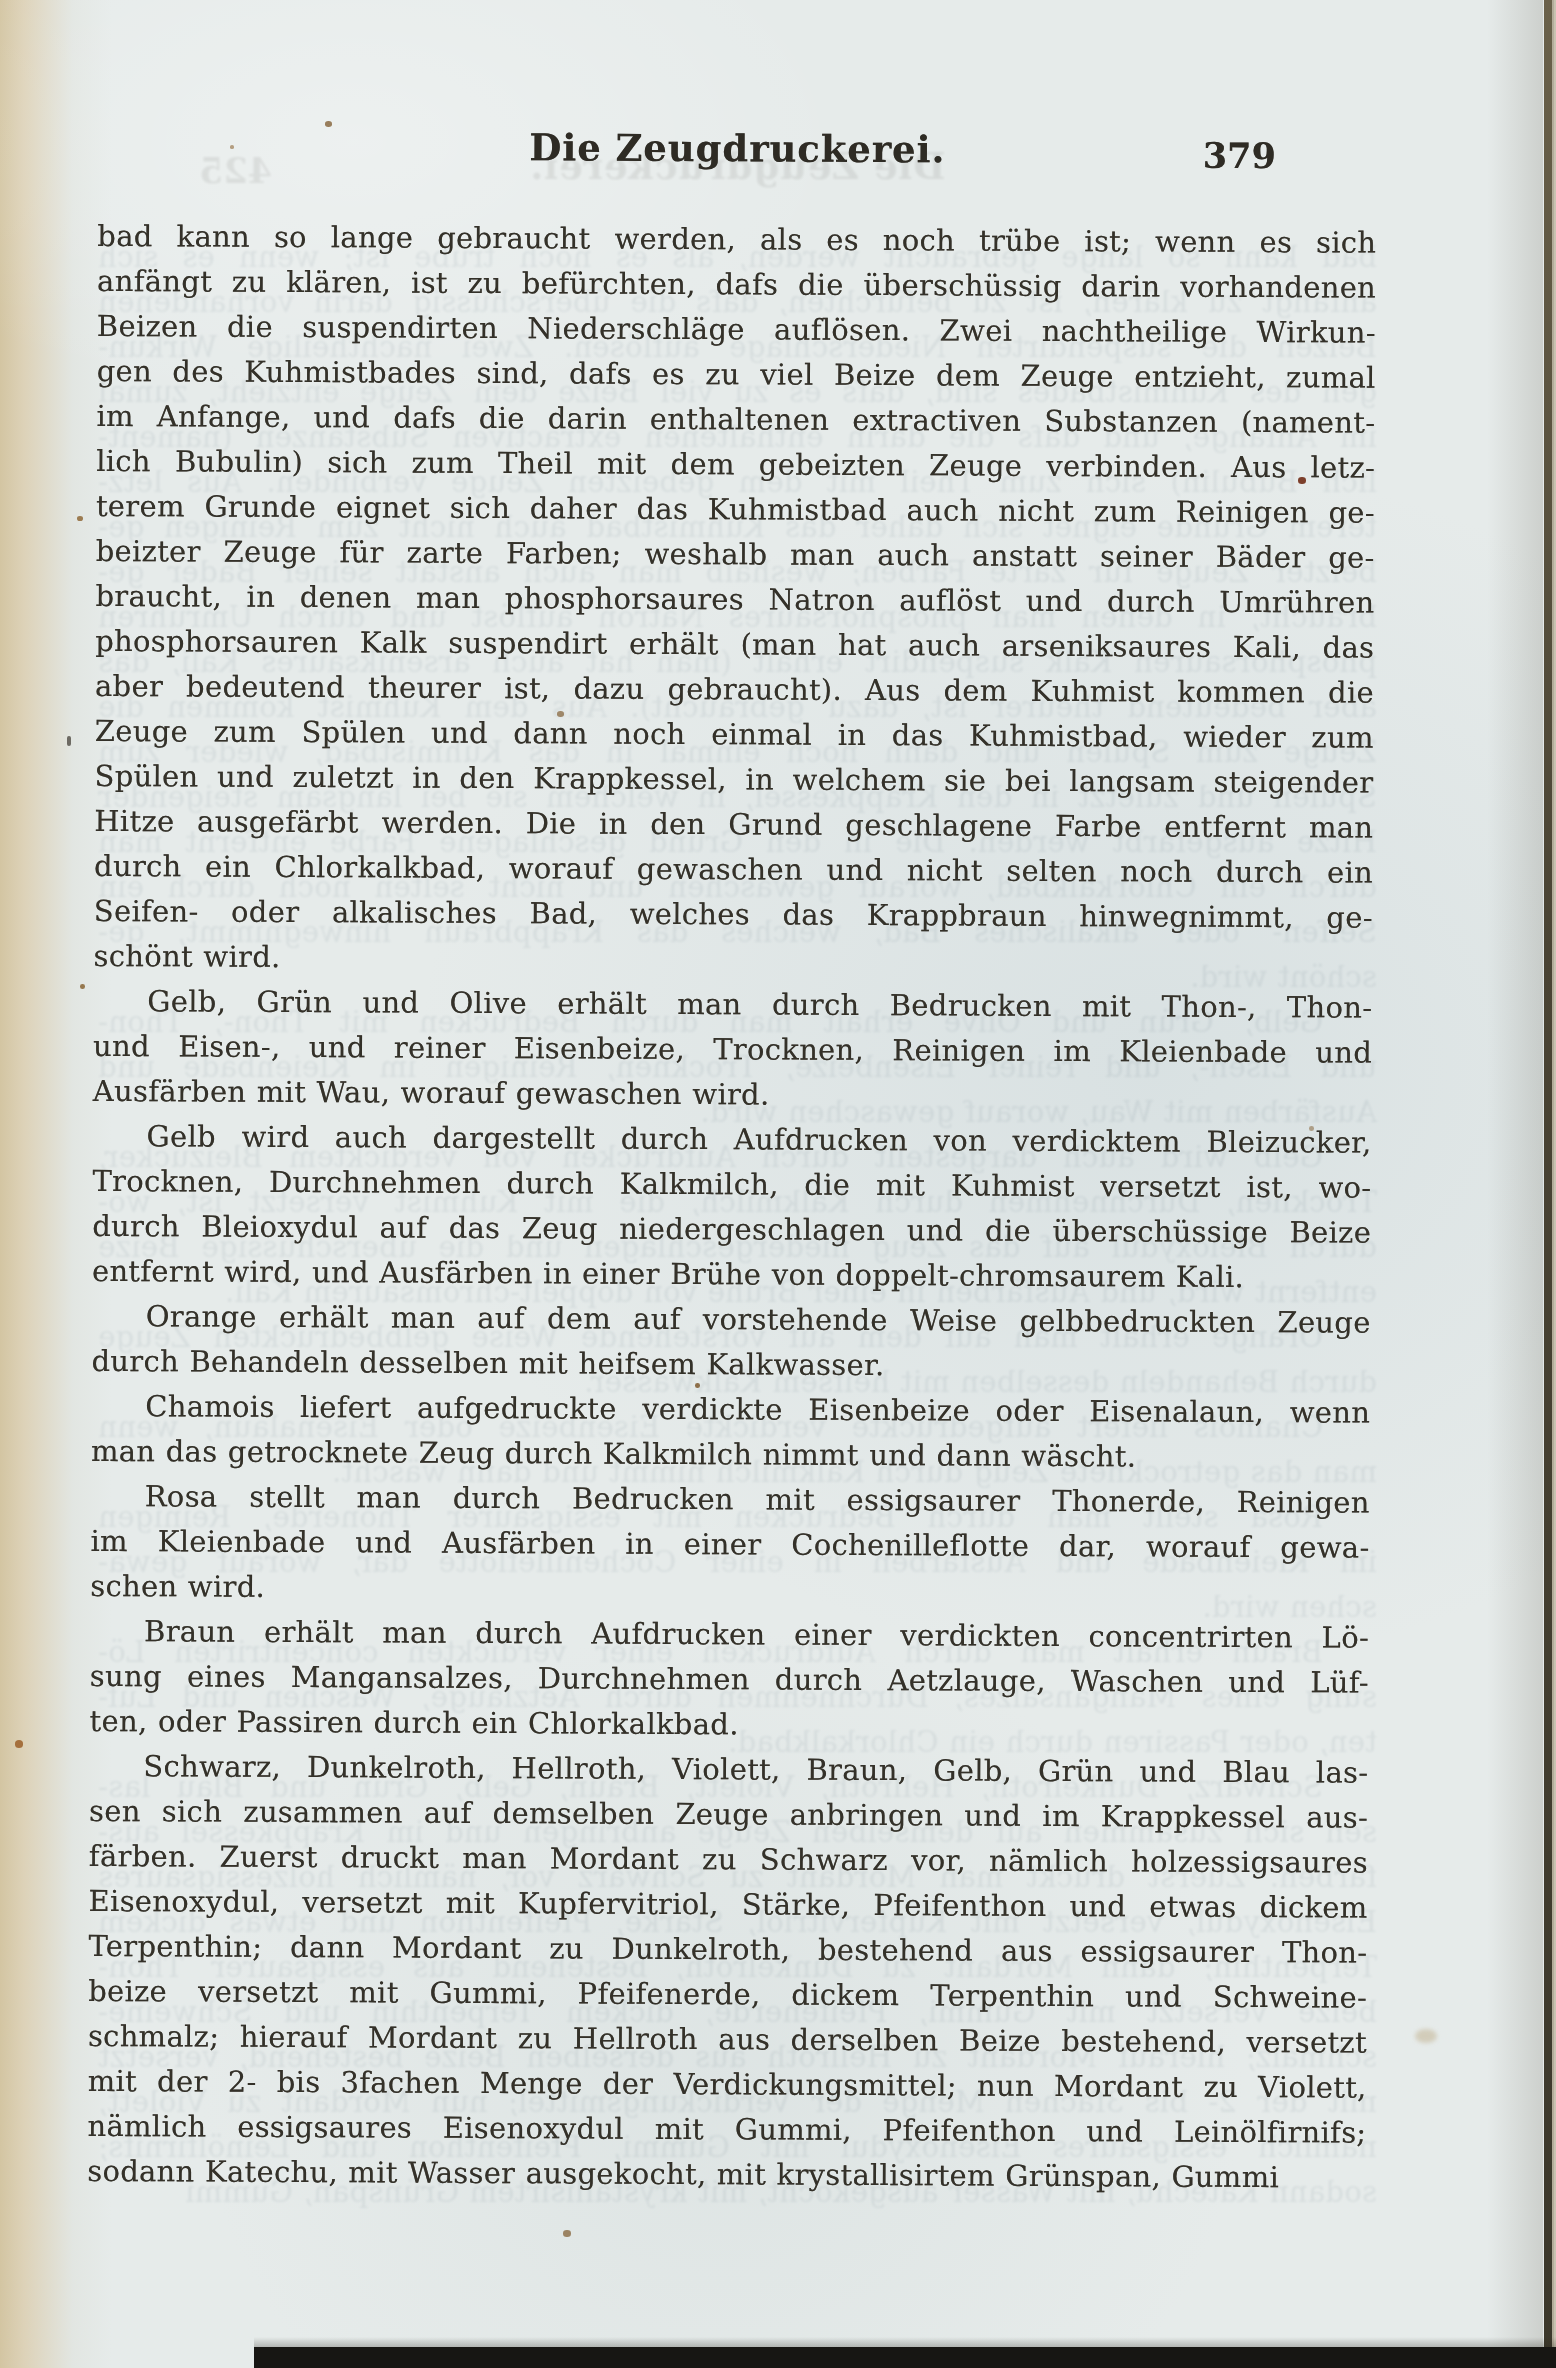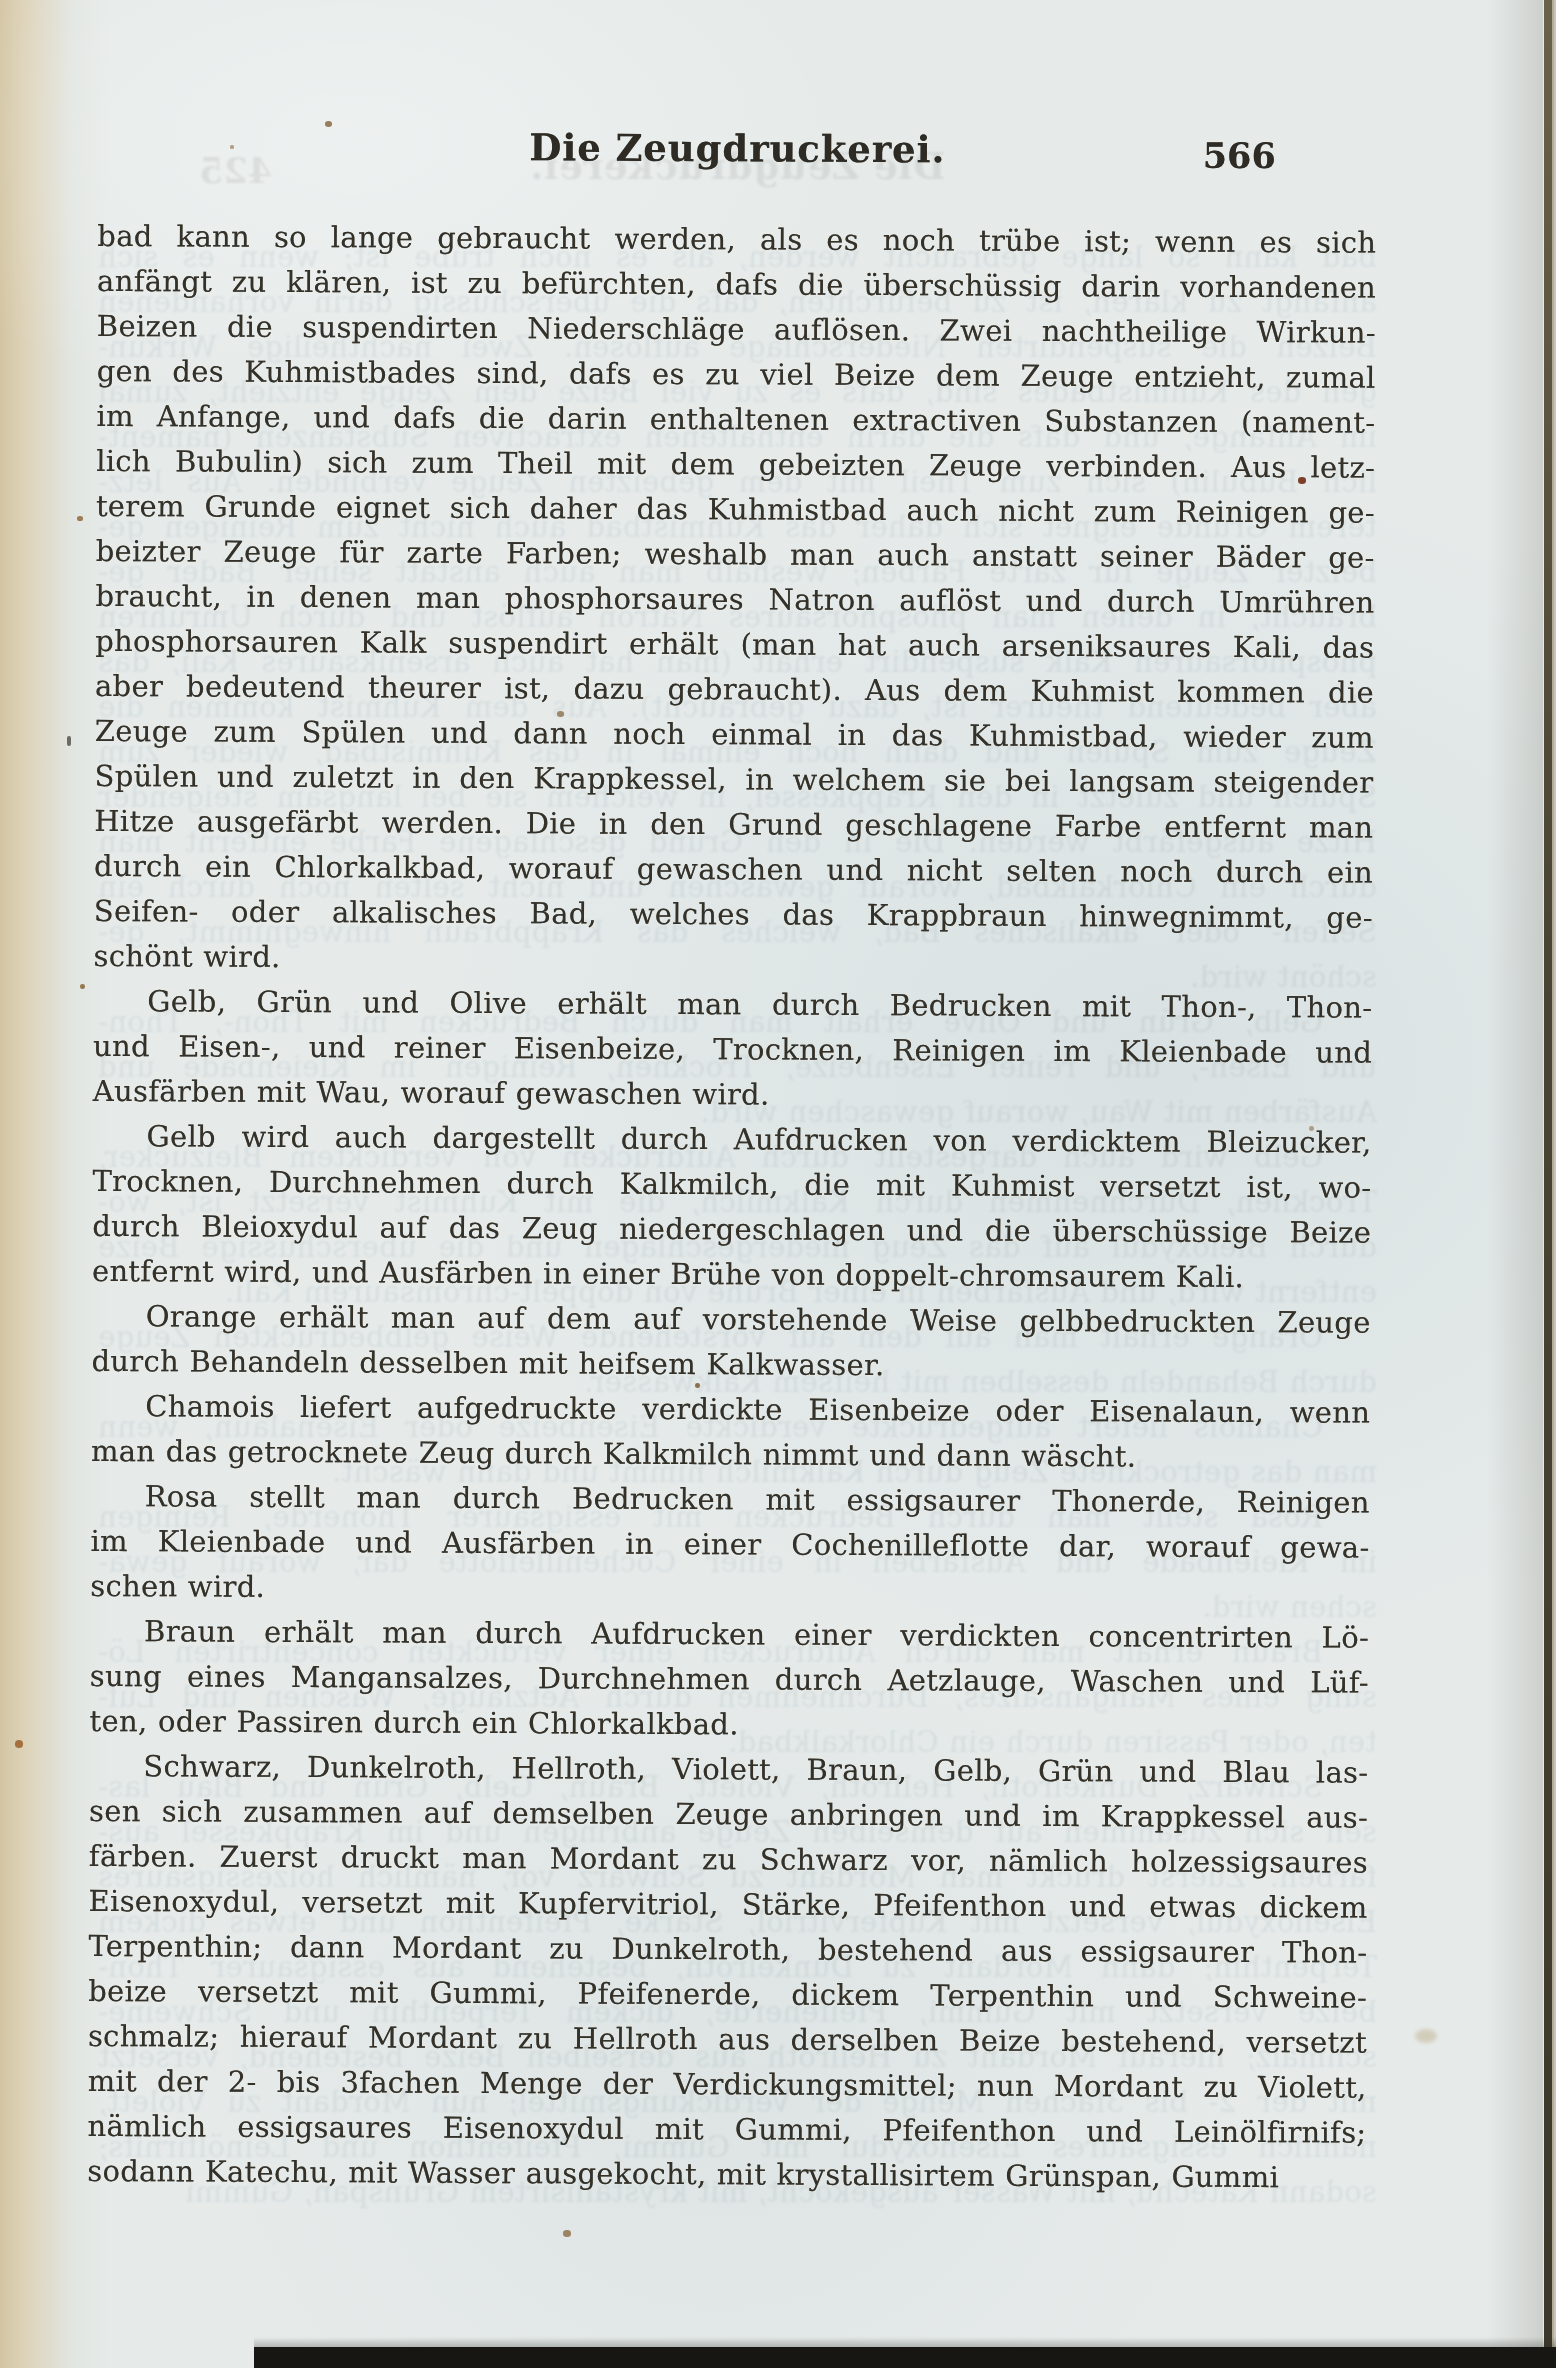--- a/index.html
+++ b/index.html
@@ -137,21 +137,21 @@
             <div class="line">nämlich essigsaures Eisenoxydul mit Gummi, Pfeifenthon und Leinölfirnifs;</div>
             <div class="line lastline">sodann Katechu, mit Wasser ausgekocht, mit krystallisirtem Grünspan, Gummi</div>
           </div>
         </div>
   </div>
     </div>
 
   <div class="page-content">
     <div class="header">
       <div class="title">Die Zeugdruckerei.</div>
-      <div class="pagenum">566</div>
+      <div class="pagenum">379</div>
     </div>
     <div class="page-body">
         <div class="para">
           <div class="line firstline">bad kann so lange gebraucht werden, als es noch trübe ist; wenn es sich</div>
           <div class="line">anfängt zu klären, ist zu befürchten, dafs die überschüssig darin vorhandenen</div>
           <div class="line">Beizen die suspendirten Niederschläge auflösen. Zwei nachtheilige Wirkun-</div>
           <div class="line">gen des Kuhmistbades sind, dafs es zu viel Beize dem Zeuge entzieht, zumal</div>
           <div class="line">im Anfange, und dafs die darin enthaltenen extractiven Substanzen (nament-</div>
           <div class="line">lich Bubulin) sich zum Theil mit dem gebeizten Zeuge verbinden. Aus letz-</div>
           <div class="line">terem Grunde eignet sich daher das Kuhmistbad auch nicht zum Reinigen ge-</div>

